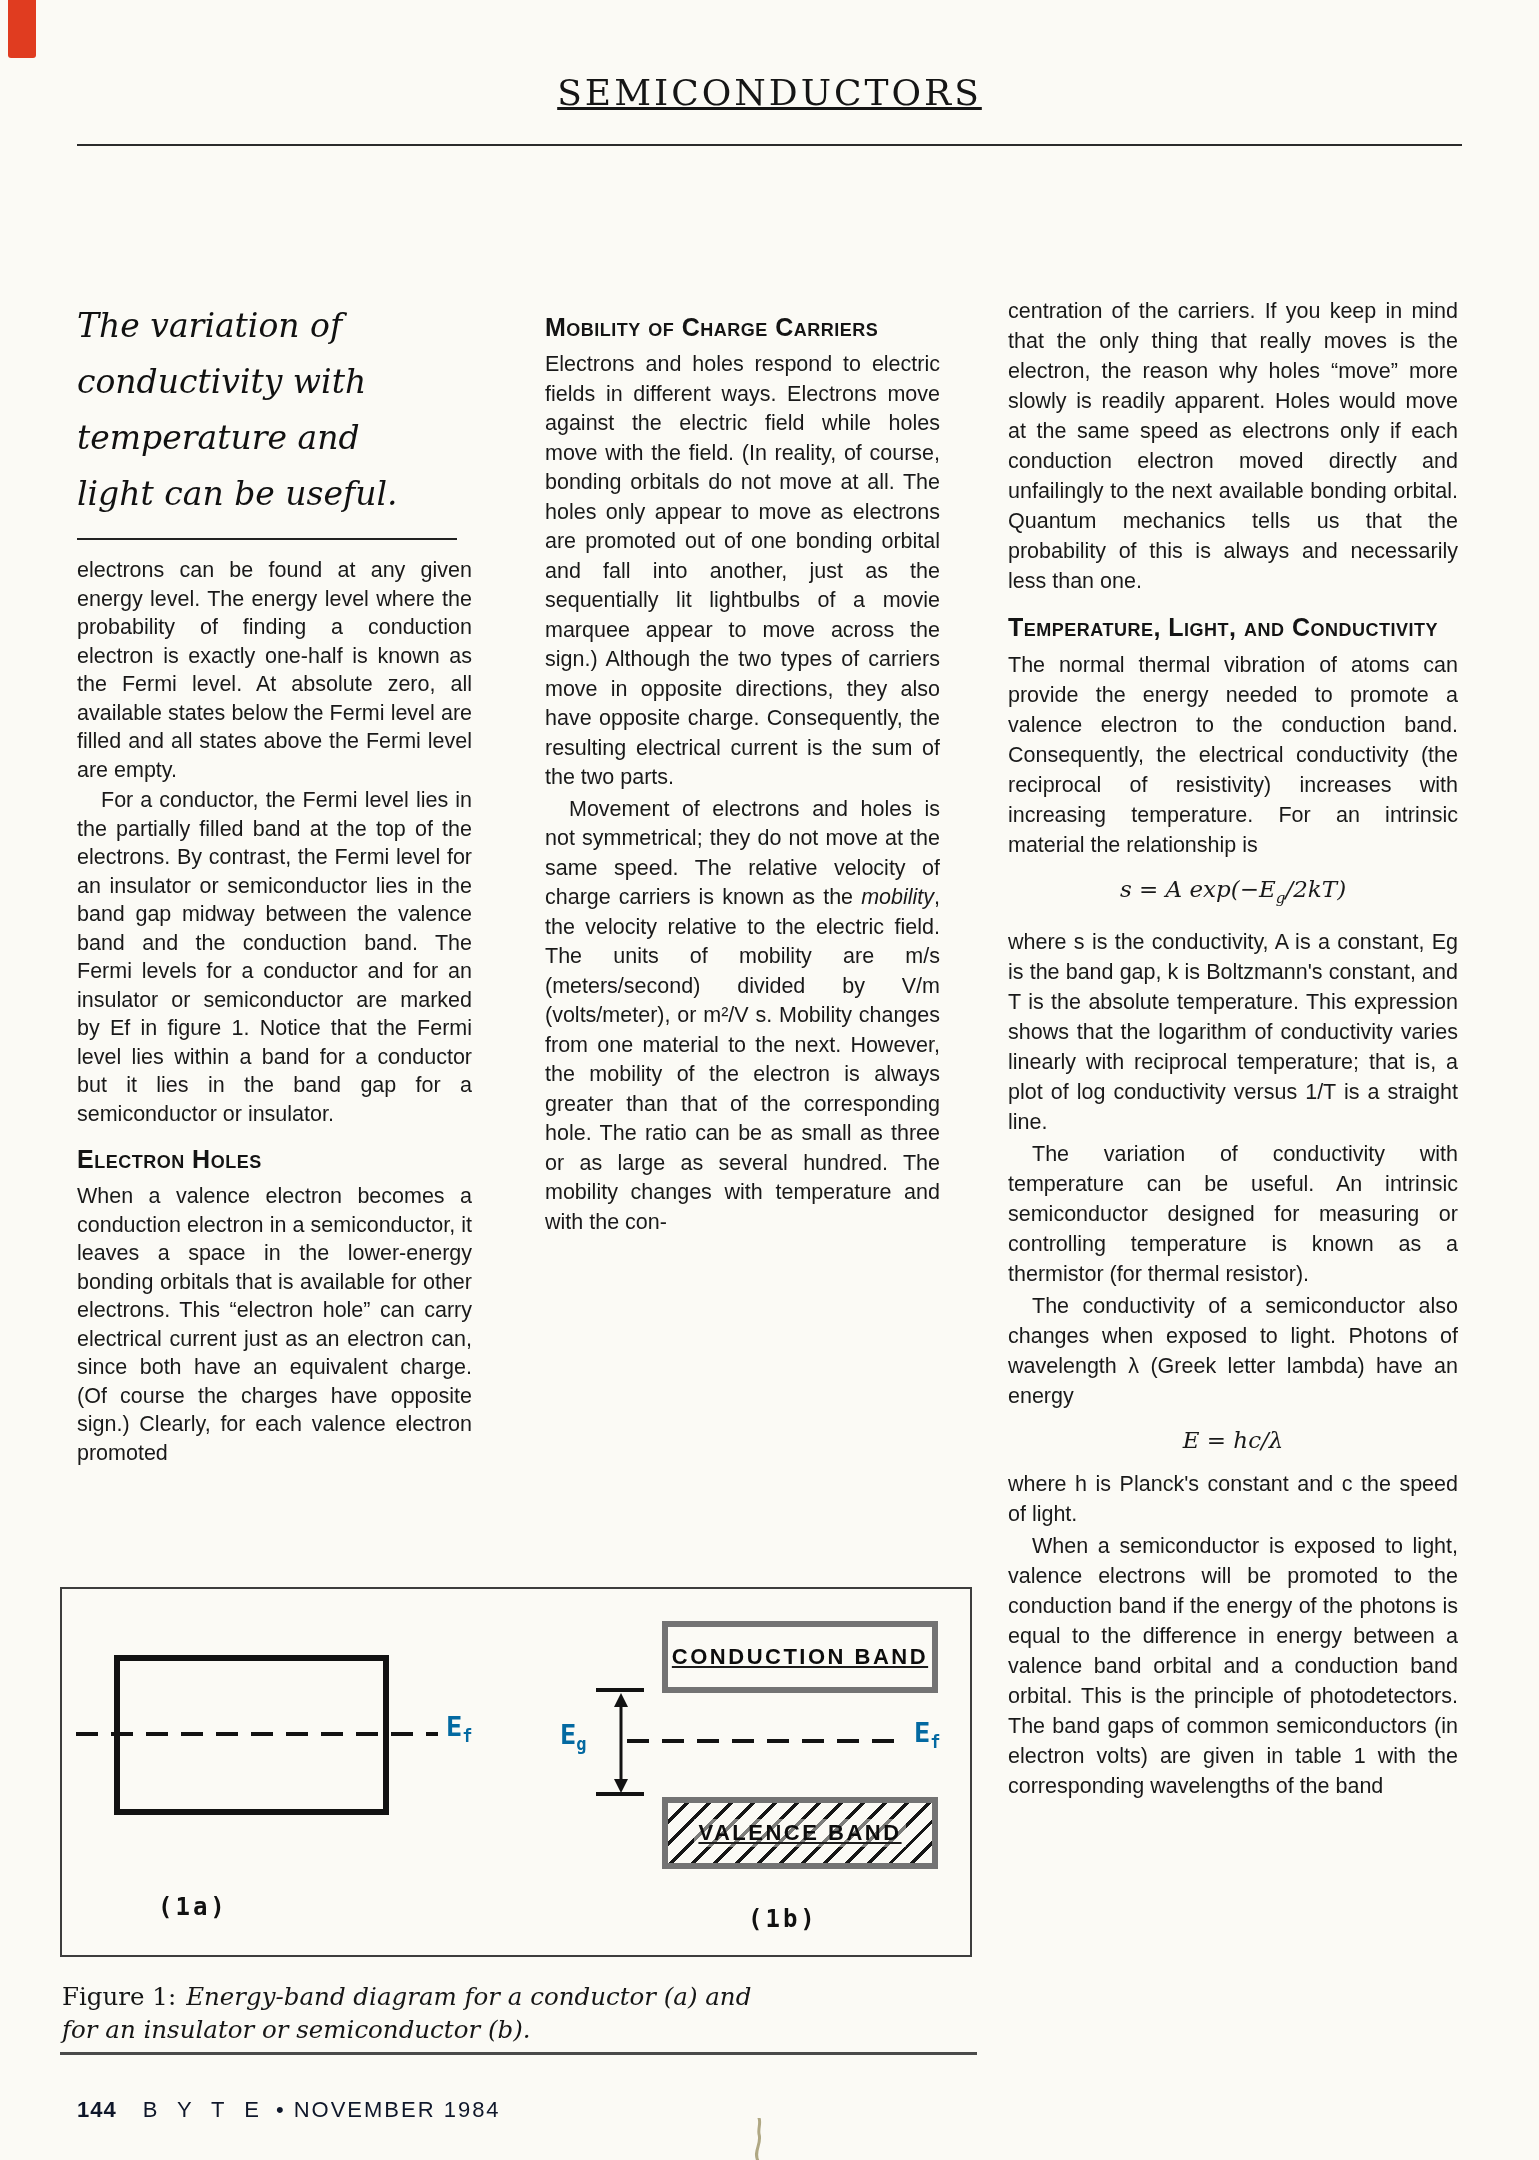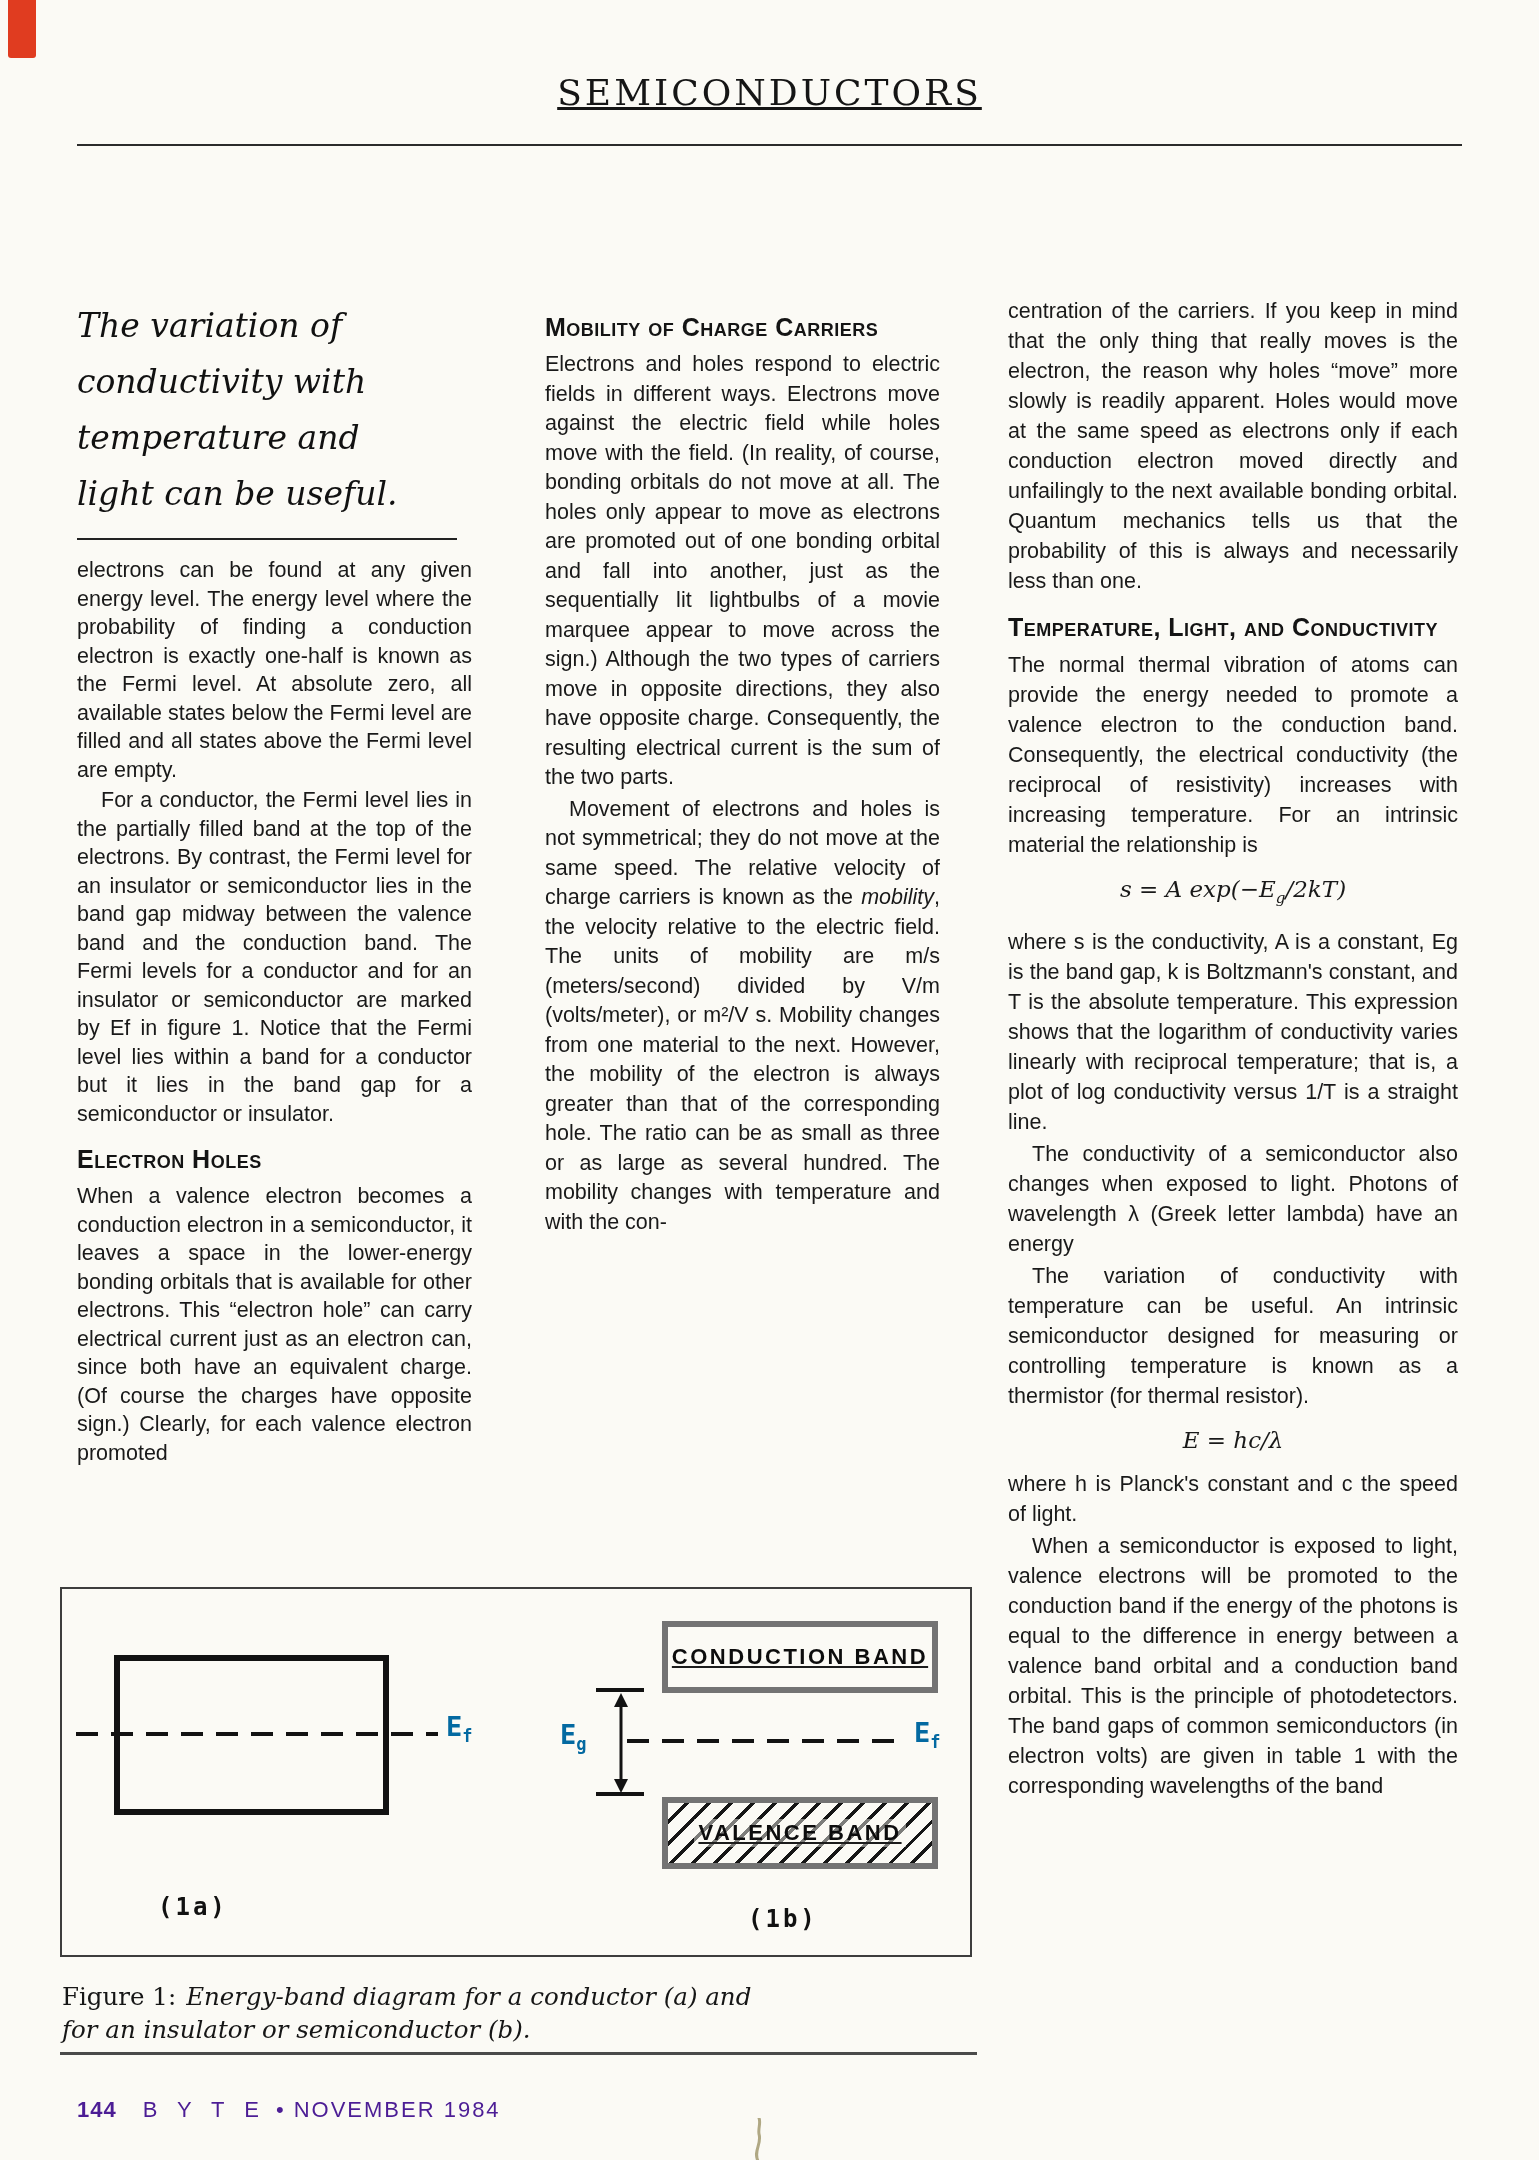--- a/index.html
+++ b/index.html
@@ -90,21 +90,21 @@
   .cap-a{left:96px;top:304px;}
   .cap-b{left:686px;top:316px;}
   
   .fig-caption{
     position:absolute;left:62px;top:1980px;width:720px;
     font-family:"DejaVu Serif",serif;font-size:24.5px;line-height:33px;color:#161616;
   }
   .fig-caption .lead{font-style:normal;margin-right:10px;}
   .fig-caption .rest{font-style:italic;}
   .bottom-rule{position:absolute;left:60px;top:2052px;width:917px;height:3px;background:#4a4a4a;}
-  .footer{position:absolute;left:77px;top:2097px;font-size:22px;color:#4c1d95;display:flex;align-items:baseline;}
+  .footer{position:absolute;left:77px;top:2097px;font-size:22px;color:#0f172a;display:flex;align-items:baseline;}
   .footer .pagenum{font-weight:700;letter-spacing:1px;}
   .footer .mag{margin-left:26px;letter-spacing:7px;}
   .footer .bullet{margin:0 10px;}
   .footer .issue{letter-spacing:2px;}
   .squiggle{position:absolute;left:745px;top:2118px;}
 </style>
 </head>
 <body>
 
 <div>
@@ -129,22 +129,22 @@
     <p>Electrons and holes respond to electric fields in different ways. Electrons move against the electric field while holes move with the field. (In reality, of course, bonding orbitals do not move at all. The holes only appear to move as electrons are promoted out of one bonding orbital and fall into another, just as the sequentially lit lightbulbs of a movie marquee appear to move across the sign.) Although the two types of carriers move in opposite directions, they also have opposite charge. Consequently, the resulting electrical current is the sum of the two parts.</p>
     <p class="indent"><span>Movement of electrons and holes is not symmetrical; they do not move at the same speed. The relative velocity of charge carriers is known as the </span><span class="ital">mobility</span><span>, the velocity relative to the electric field. The units of mobility are m/s (meters/second) divided by V/m (volts/meter), or m²/V s. Mobility changes from one material to the next. However, the mobility of the electron is always greater than that of the corresponding hole. The ratio can be as small as three or as large as several hundred. The mobility changes with temperature and with the con-</span></p>
   </div>
 
   <div class="col col3">
     <p>centration of the carriers. If you keep in mind that the only thing that really moves is the electron, the reason why holes “move” more slowly is readily apparent. Holes would move at the same speed as electrons only if each conduction electron moved directly and unfailingly to the next available bonding orbital. Quantum mechanics tells us that the probability of this is always and necessarily less than one.</p>
     <p class="col-heading">Temperature, Light, and Conductivity</p>
     <p>The normal thermal vibration of atoms can provide the energy needed to promote a valence electron to the conduction band. Consequently, the electrical conductivity (the reciprocal of resistivity) increases with increasing temperature. For an intrinsic material the relationship is</p>
     <p class="equation"><span>s = A exp(−E</span><sub>g</sub><span>/2kT)</span></p>
     <p>where s is the conductivity, A is a constant, Eg is the band gap, k is Boltzmann's constant, and T is the absolute temperature. This expression shows that the logarithm of conductivity varies linearly with reciprocal temperature; that is, a plot of log conductivity versus 1/T is a straight line.</p>
+    <p class="indent">The variation of conductivity with temperature can be useful. An intrinsic semiconductor designed for measuring or controlling temperature is known as a thermistor (for thermal resistor).</p>
     <p class="indent">The conductivity of a semiconductor also changes when exposed to light. Photons of wavelength λ (Greek letter lambda) have an energy</p>
-    <p class="indent">The variation of conductivity with temperature can be useful. An intrinsic semiconductor designed for measuring or controlling temperature is known as a thermistor (for thermal resistor).</p>
     <p class="equation">E = hc/λ</p>
     <p>where h is Planck's constant and c the speed of light.</p>
     <p class="indent">When a semiconductor is exposed to light, valence electrons will be promoted to the conduction band if the energy of the photons is equal to the difference in energy between a valence band orbital and a conduction band orbital. This is the principle of photodetectors. The band gaps of common semiconductors (in electron volts) are given in table 1 with the corresponding wavelengths of the band</p>
   </div>
 
   <div class="figure">
 
     <div class="fig-rect"></div>
     <div class="dash-line dash-a"></div>
     <span class="fig-label ef-a"><span>E</span><sub>f</sub></span>

